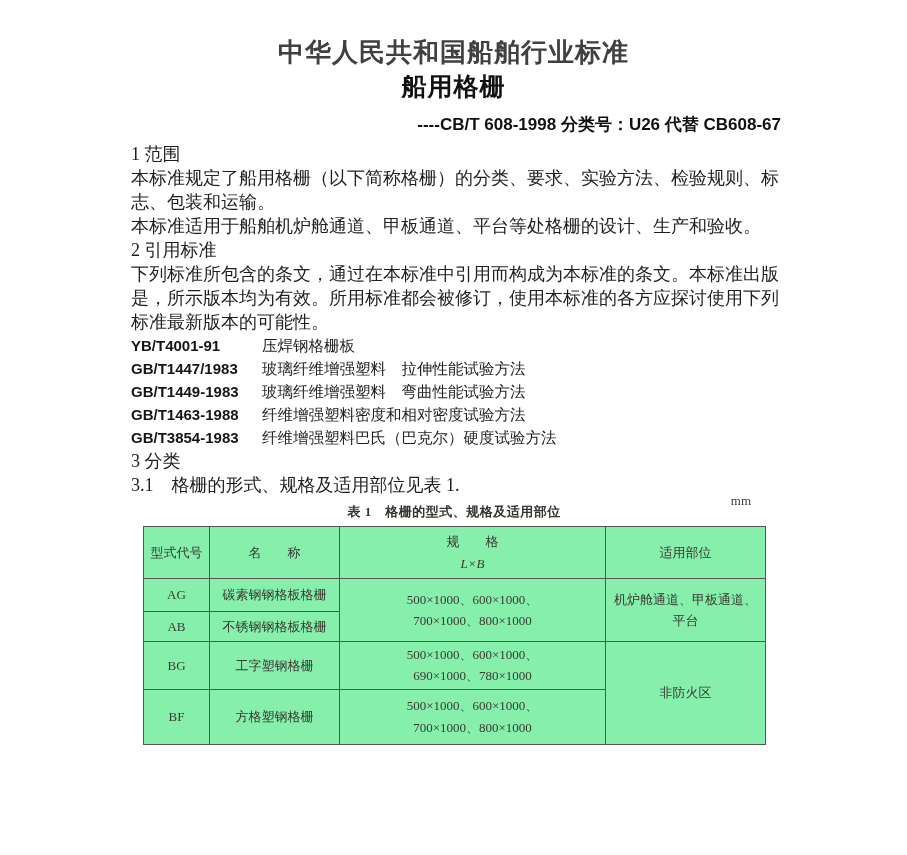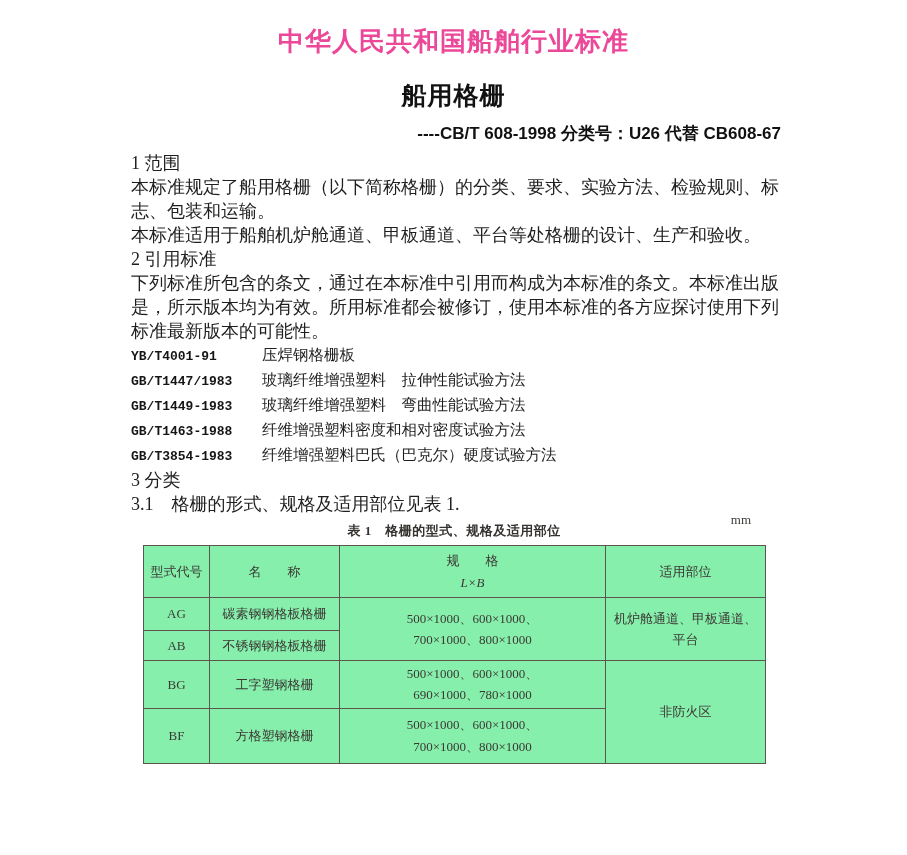--- a/index.html
+++ b/index.html
@@ -5,45 +5,45 @@
   * { margin: 0; padding: 0; box-sizing: border-box; }
   html, body { background: #ffffff; }
   body {
     width: 907px; height: 855px; overflow: hidden;
     font-family: "Liberation Serif", "DejaVu Serif", serif;
     color: #1f1f1f;
   }
   .page { position: relative; width: 907px; height: 855px; background: #fff; }
 
   .doc-title {
-    margin-top: 24px; text-align: center;
+    margin-top: 35px; text-align: center;
     font-family: "Liberation Sans", "DejaVu Sans", sans-serif;
-    font-size: 26px; font-weight: bold; letter-spacing: 1px; color: #ec4899;
+    font-size: 26px; font-weight: bold; letter-spacing: 1px; color: #404040;
   }
   .doc-subtitle {
-    margin-top: 20px; text-align: center;
+    text-align: center;
     font-family: "Liberation Sans", "DejaVu Sans", sans-serif;
     font-size: 25px; font-weight: bold; letter-spacing: 1px; color: #111;
   }
   .designation {
     margin: 10px 0 0 131px; width: 650px; text-align: right;
     font-family: "Liberation Sans", "DejaVu Sans", sans-serif;
     font-size: 17px; font-weight: bold; color: #111;
   }
 
   .doc-body { margin: 6px 0 0 131px; width: 650px; }
   .doc-body p, .doc-body .hd {
     font-size: 18px; line-height: 24px; white-space: pre-wrap;
   }
   .standards { margin: 0; }
   .std-line { font-size: 15.5px; line-height: 23px; white-space: nowrap; }
   .std-code {
     display: inline-block; width: 131px;
-    font-family: Liberation Mono, monospace;
-    font-weight: bold; font-size: 13px; color: #151515;
+    font-family: Liberation Sans, sans-serif;
+    font-weight: bold; font-size: 15px; color: #151515;
   }
   .std-name { font-size: 15.5px; }
 
   
   .table-block { margin: 6px 0 0 12px; width: 622px; color: #403c38; }
   .caption-row {
     display: flex; justify-content: center; align-items: baseline;
     position: relative; margin-bottom: 5px;
   }
   .caption-row .cap {

